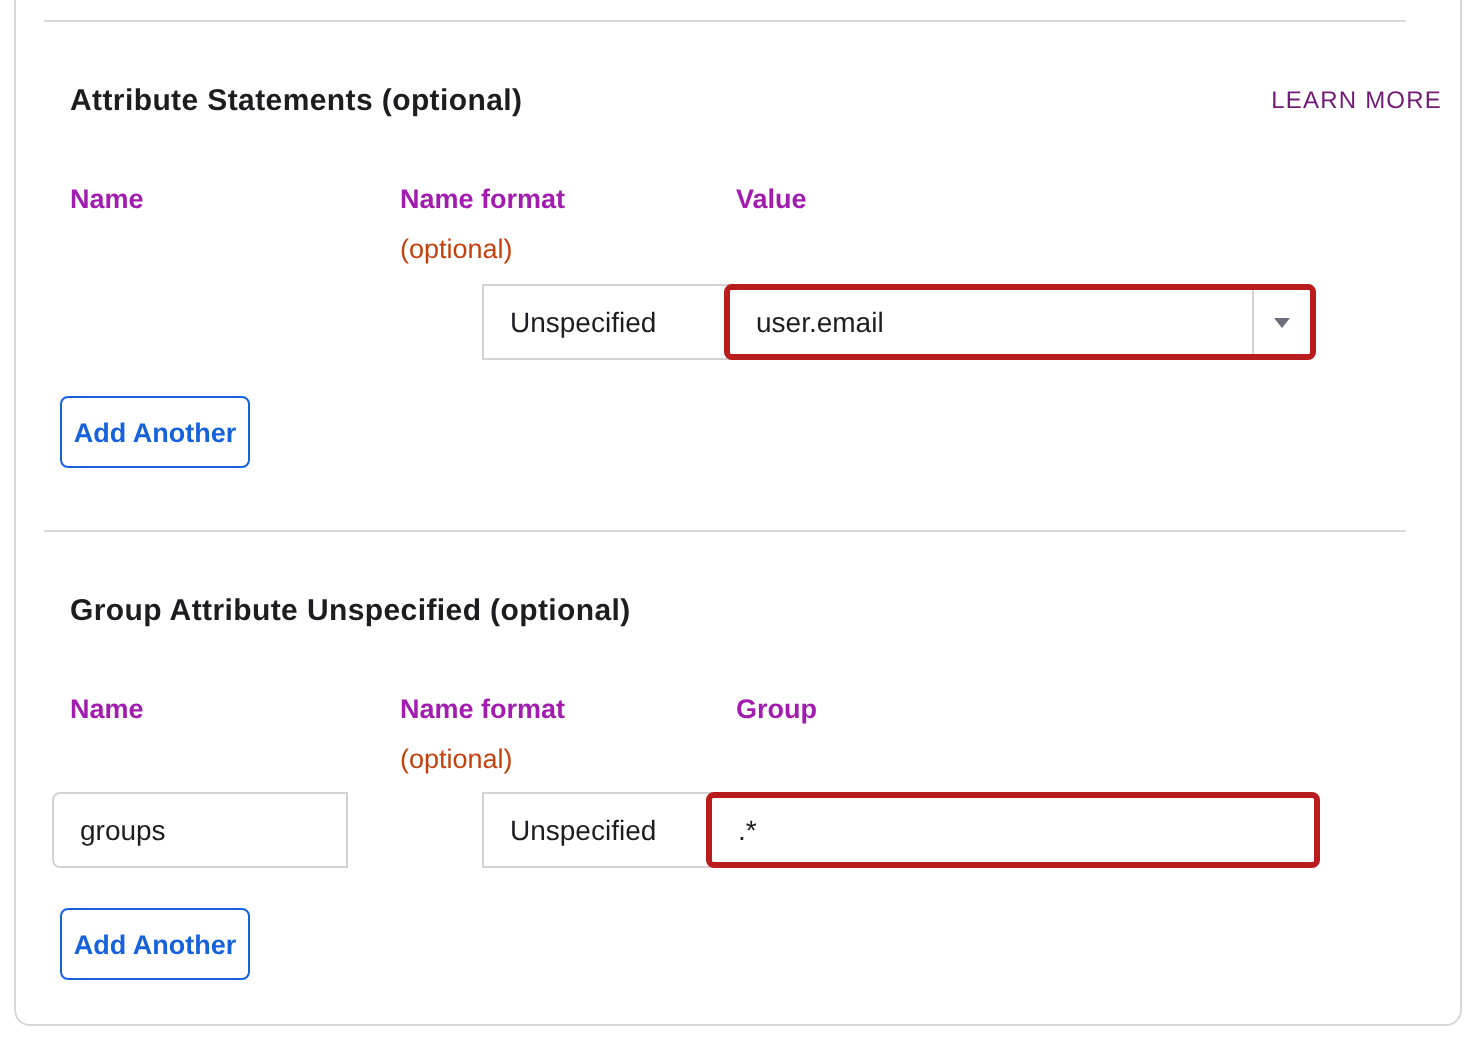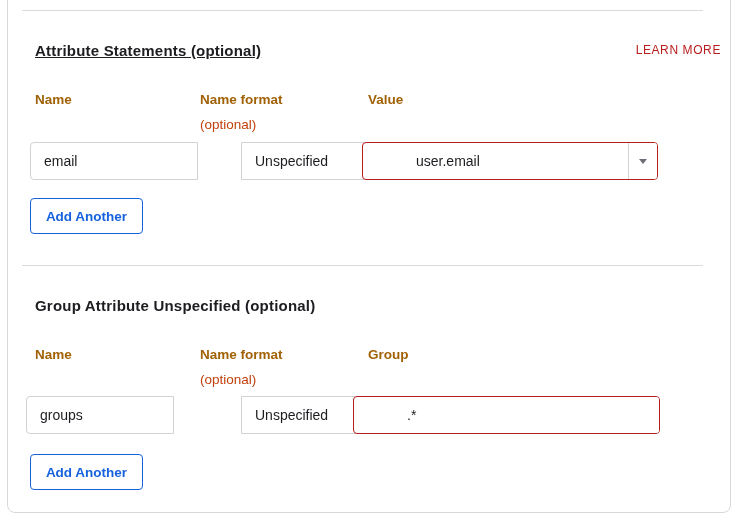--- a/index.html
+++ b/index.html
@@ -10,29 +10,29 @@
   .card {
     position:absolute; left:7px; top:-14px; width:724px; height:527px;
     border:1px solid #d7d7dc; border-radius:8px; background:#fff;
   }
 
   .hr { position:absolute; left:22px; width:681px; height:1px; background:#d9d9de; }
   .hr1 { top:10px; }
   .hr2 { top:265px; }
 
   .section-title { position:absolute; left:35px; font-size:15px; font-weight:700; letter-spacing:0.2px; color:#1d1d21; }
-  .st1 { top:42px;text-decoration:underline; }
+  .st1 { top:42px; }
   .st2 { top:297px; }
 
   .learn-more {
     position:absolute; top:43px; right:16px; font-size:12px; letter-spacing:0.6px;
-    color:#b91c1c; text-decoration:none; cursor:pointer;
+    color:#701a75; text-decoration:none; cursor:pointer;
   }
 
-  .col-label { position:absolute; font-size:13.5px; font-weight:700; color:#a16207; }
+  .col-label { position:absolute; font-size:13.5px; font-weight:700; color:#a21caf; }
   .optional  { position:absolute; font-size:13.5px; color:#c2410c; }
 
   .text-input, .select {
     position:absolute; height:38px; border:1px solid #d2d2d6; background:#fff;
     font-family:"Liberation Sans", sans-serif; font-size:14px; color:#1d1d21;
   }
   .text-input { padding:0 13px; outline:none; }
 
   .select {
     display:flex; align-items:center; justify-content:space-between;
@@ -42,37 +42,37 @@
     width:0; height:0; flex:0 0 auto;
     border-left:4px solid transparent; border-right:4px solid transparent;
     border-top:5px solid #6e6e78;
   }
 
   .rl { border-radius:4px 0 0 4px; }
   .rr { border-radius:0 4px 4px 0; }
 
   .input-group {
     position:absolute; height:38px; display:flex; align-items:stretch;
-    border:1px solid #b91c1c; border-radius:4px; background:#fff; overflow:hidden;padding-left:40px;
+    border:3px solid #b91c1c; border-radius:4px; background:#fff; overflow:hidden;
   }
   .input-group input {
     flex:1 1 auto; min-width:0; border:none; outline:none; padding:0 13px;
     font-family:"Liberation Sans", sans-serif; font-size:14px; color:#1d1d21;
   }
   .group-select {
     flex:0 0 auto; display:flex; align-items:center; justify-content:space-between;
     padding:0 12px 0 13px; border-right:1px solid #d2d2d6; font-size:14px; cursor:pointer; background:#fff;
   }
   .caret-btn {
     flex:0 0 29px; display:flex; align-items:center; justify-content:center;
     border-left:1px solid #d2d2d6; background:#fff; cursor:pointer;
   }
 
   .add-btn {
-    position:absolute; left:30px; width:113px; height:36px;
+    position:absolute; left:30px; width:95px; height:36px;
     border:1px solid #1662dd; border-radius:4px; background:#fff;
     color:#1662dd; font-family:"Liberation Sans", sans-serif;
     font-size:13.5px; font-weight:700; cursor:pointer;
   }
   .ab1 { top:198px; }
   .ab2 { top:454px; }
 </style>
 </head>
 <body>
 
@@ -82,21 +82,20 @@
   <div class="hr hr1"></div>
 
   <div class="section-title st1">Attribute Statements (optional)</div>
   <a class="learn-more" href="#">LEARN MORE</a>
 
   <div class="col-label" style="left:35px; top:92px;">Name</div>
   <div class="col-label" style="left:200px; top:92px;">Name format</div>
   <div class="col-label" style="left:368px; top:92px;">Value</div>
   <div class="optional" style="left:200px; top:117px;">(optional)</div>
 
-  <input class="text-input rl" style="left: 30px; top: 142px; width: 168px;" value="email">
 
   <div class="select rr" style="left:197px; top:142px; width:143px;">
     <span>Unspecified</span>
     <span class="caret"></span>
   </div>
 
   <div class="input-group" style="left:362px; top:142px; width:296px;">
     <input value="user.email" style="">
     <div class="caret-btn">
       <span class="caret"></span>

